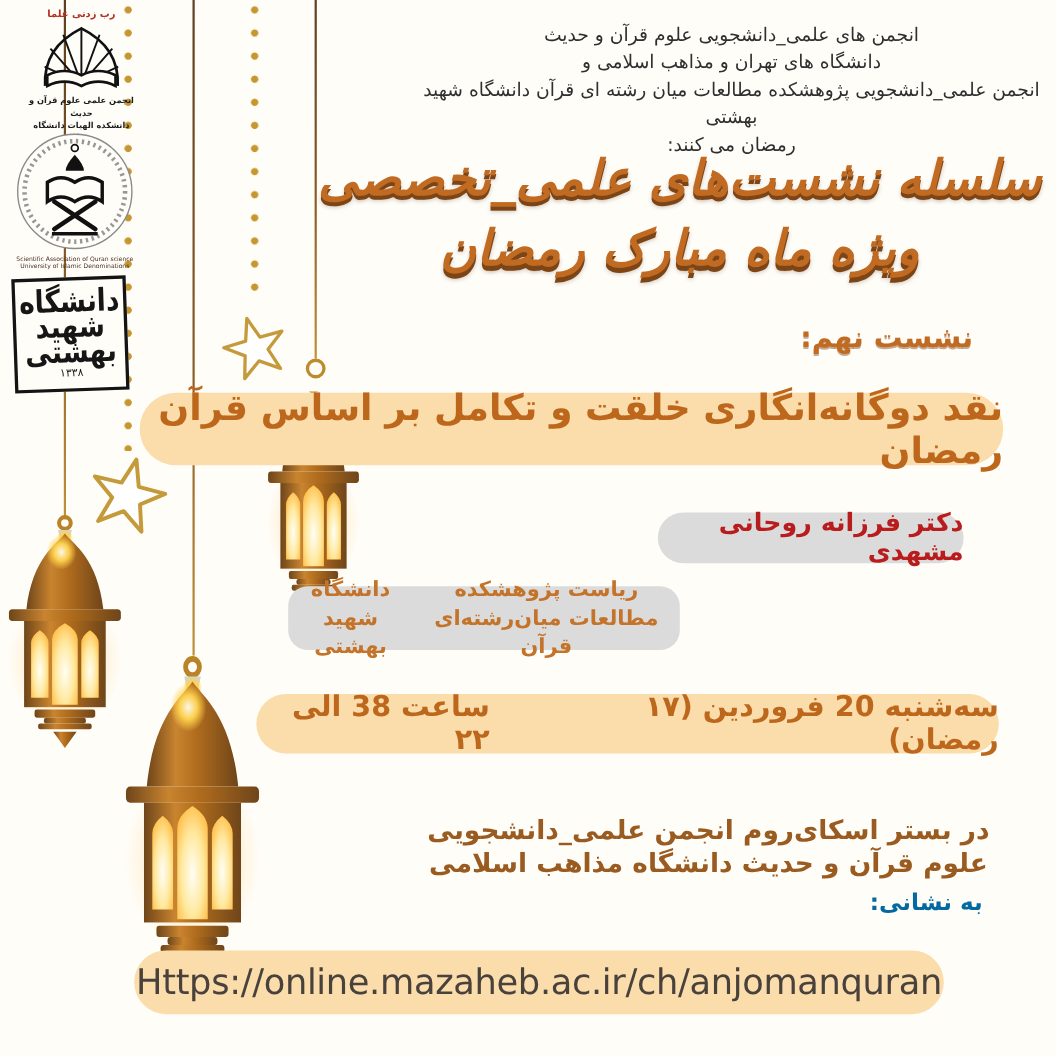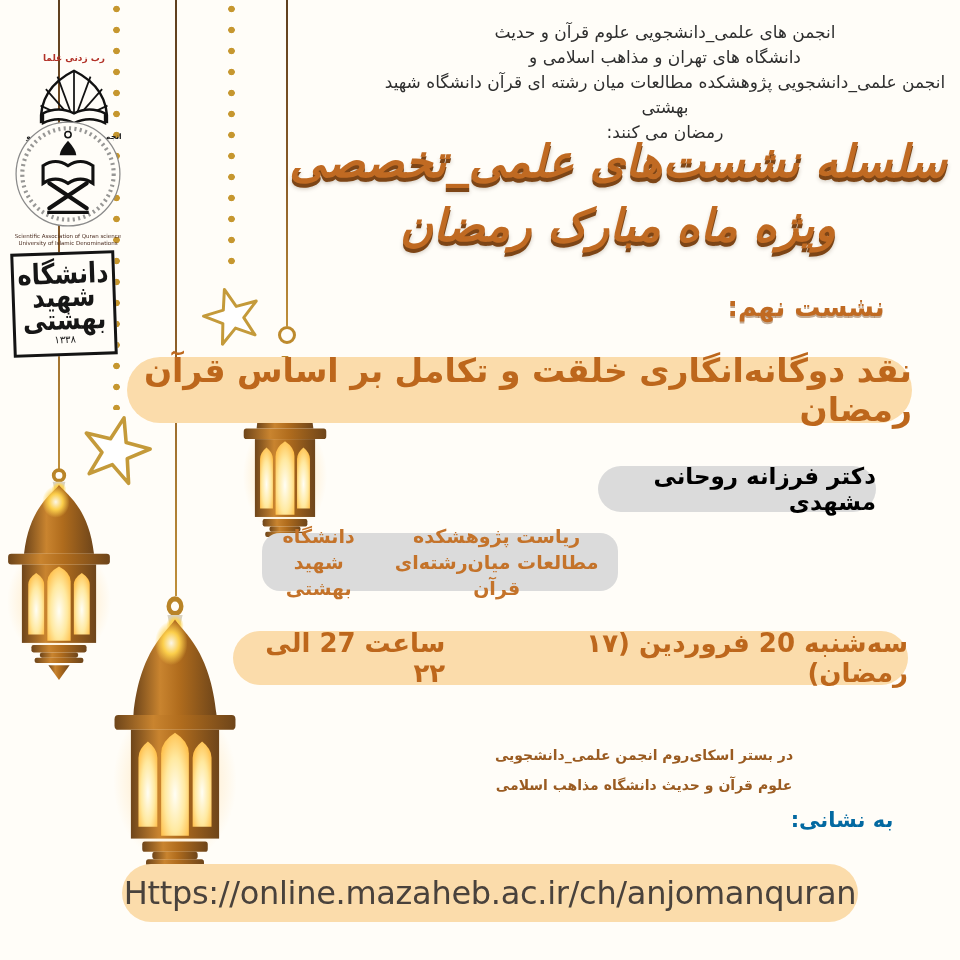--- a/index.html
+++ b/index.html
@@ -18,24 +18,24 @@
   
   .rtl{direction:rtl;unicode-bidi:embed;}
   .header-text{width:580px;text-align:center;color:#2f2f2f;font-size:17px;line-height:25px;}
   .main-title{width:676px;text-align:center;color:#c06a22;font-weight:bold;font-size:45px;line-height:64px;
               text-shadow:0 4px 0 #7d4516,0 5px 4px rgba(60,30,5,.25);font-style:italic;}
   .session-label{width:212px;text-align:center;color:#c06a22;font-weight:bold;font-size:26px;text-shadow:0 2px 0 rgba(125,69,22,.45);}
   .pill{display:flex;align-items:center;justify-content:center;box-sizing:border-box;}
   .pill-peach{background:#fbdcab;}
   .pill-gray{background:#dbdbdb;}
   .topic-pill{width:785px;height:66px;border-radius:33px;font-size:33px;font-weight:bold;color:#bd671c;}
-  .speaker-pill{width:278px;height:46px;border-radius:23px;font-size:23px;font-weight:bold;color:#000000;}
+  .speaker-pill{width:278px;height:46px;border-radius:23px;font-size:23px;font-weight:bold;color:#b91c1c;}
   .affil-pill{width:356px;height:58px;border-radius:18px;font-size:19px;font-weight:bold;color:#c4732a;line-height:26px;text-align:center;flex-direction:row;}
   .date-pill{width:675px;height:54px;border-radius:27px;font-size:26px;font-weight:bold;color:#bd671c;gap:48px;}
-  .platform-text{width:548px;text-align:center;color:#9a5b21;font-weight:bold;font-size:14px;line-height:30px;}
+  .platform-text{width:548px;text-align:center;color:#9a5b21;font-weight:bold;font-size:24px;line-height:30px;}
   .address-label{width:140px;text-align:center;color:#0369a1;font-weight:bold;font-size:21px;}
   .url-pill{width:736px;height:58px;border-radius:29px;font-size:32px;color:#49423c;direction:ltr;letter-spacing:-.3px;}
 
   
   .logo1{width:104px;text-align:center;}
   .logo1 .motto{color:#b23127;font-size:9px;font-weight:bold;direction:rtl;}
   .logo1 .cap{color:#1d1d1d;font-size:7.5px;font-weight:bold;line-height:11px;direction:rtl;}
   .logo2{width:112px;text-align:center;}
   .logo2 .cap{color:#4a2c20;font-size:5.5px;line-height:7px;margin-top:1px;}
   .logo3{width:104px;height:104px;box-sizing:border-box;border:3px solid #141414;transform:rotate(-2deg);
@@ -110,21 +110,21 @@
   <svg class="abs decor" style="left:6px;top:468px;" width="106" height="212" viewBox="0 0 100 200" preserveAspectRatio="none">
       <use href="#lant"></use>
     </svg>
   <svg class="abs decor" style="left:112px;top:596px;" width="126" height="272" viewBox="0 0 100 185" preserveAspectRatio="none">
       <use href="#lant"></use>
     </svg>
   <svg class="abs decor" style="left:242px;top:356px;" width="86" height="182" viewBox="0 12 100 173" preserveAspectRatio="none">
       <use href="#lant"></use>
     </svg>
 
-  <div class="abs logos logo1" style="left:22px;top:8px;margin-top:45px;">
+  <div class="abs logos logo1" style="left:22px;top:8px;">
     <div class="motto">رب زدنی علما</div>
     <svg width="100" height="64" viewBox="0 0 100 66">
       <path d="M16 62 Q14 26 50 8 Q86 26 84 62" stroke="#111" stroke-width="2.5" fill="none"></path>
       <g stroke="#111" stroke-width="1.8">
         <line x1="50" y1="60" x2="50" y2="8"></line>
           <line x1="50" y1="60" x2="33" y2="14"></line>
         <line x1="50" y1="60" x2="67" y2="14"></line>
           <line x1="50" y1="60" x2="21" y2="27"></line>
         <line x1="50" y1="60" x2="79" y2="27"></line>
           <line x1="50" y1="60" x2="15.5" y2="44"></line>
@@ -178,21 +178,21 @@
     <span>دکتر فرزانه روحانی مشهدی</span>
   </div>
 
   <div class="abs content pill pill-gray affil-pill rtl" style="left:262px;top:533px;">
     <div>ریاست پژوهشکده مطالعات میان‌رشته‌ای قرآن</div>
     <div>دانشگاه شهید بهشتی</div>
   </div>
 
   <div class="abs content pill pill-peach date-pill rtl" style="left:233px;top:631px;">
     <span>سه‌شنبه 20 فروردین (۱۷ رمضان)</span>
-    <span>ساعت 27 الی ۲۲</span>
+    <span>ساعت 38 الی ۲۲</span>
   </div>
 
   <div class="abs content platform-text rtl" style="left:370px;top:740px;">
     <div>در بستر اسکای‌روم انجمن علمی_دانشجویی</div>
     <div>علوم قرآن و حدیث دانشگاه مذاهب اسلامی</div>
   </div>
 
   <div class="abs content address-label rtl" style="left:772px;top:808px;">به نشانی:</div>
 
   <div class="abs content pill pill-peach url-pill" style="left:122px;top:864px;">

